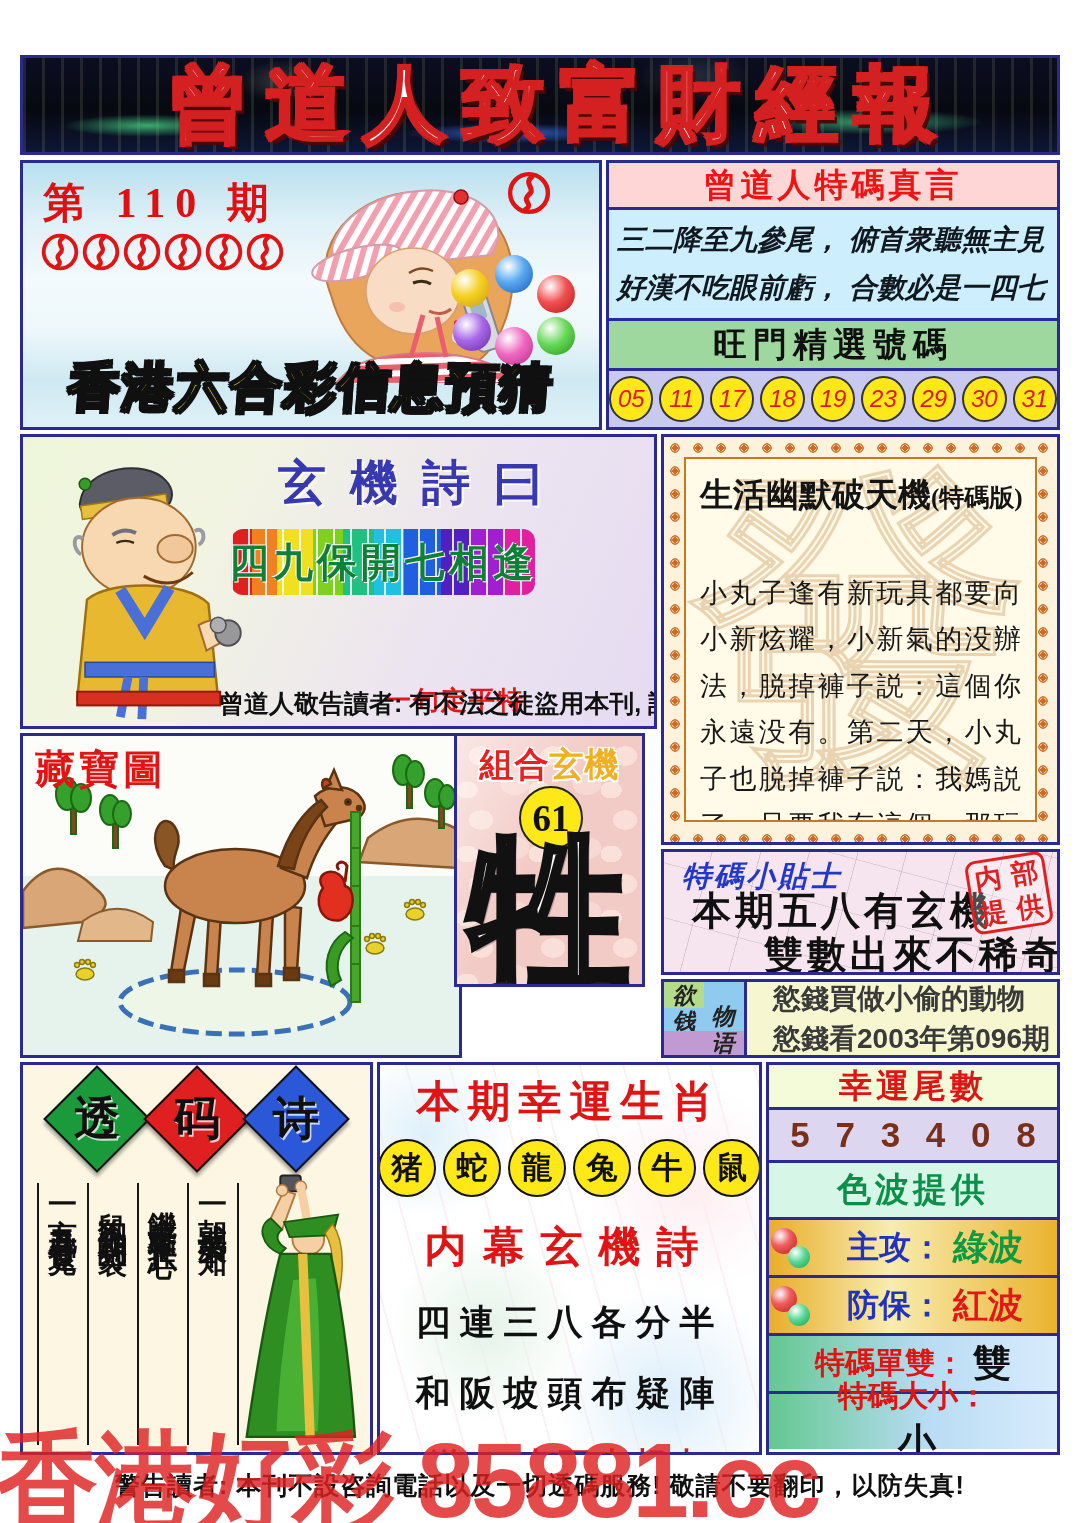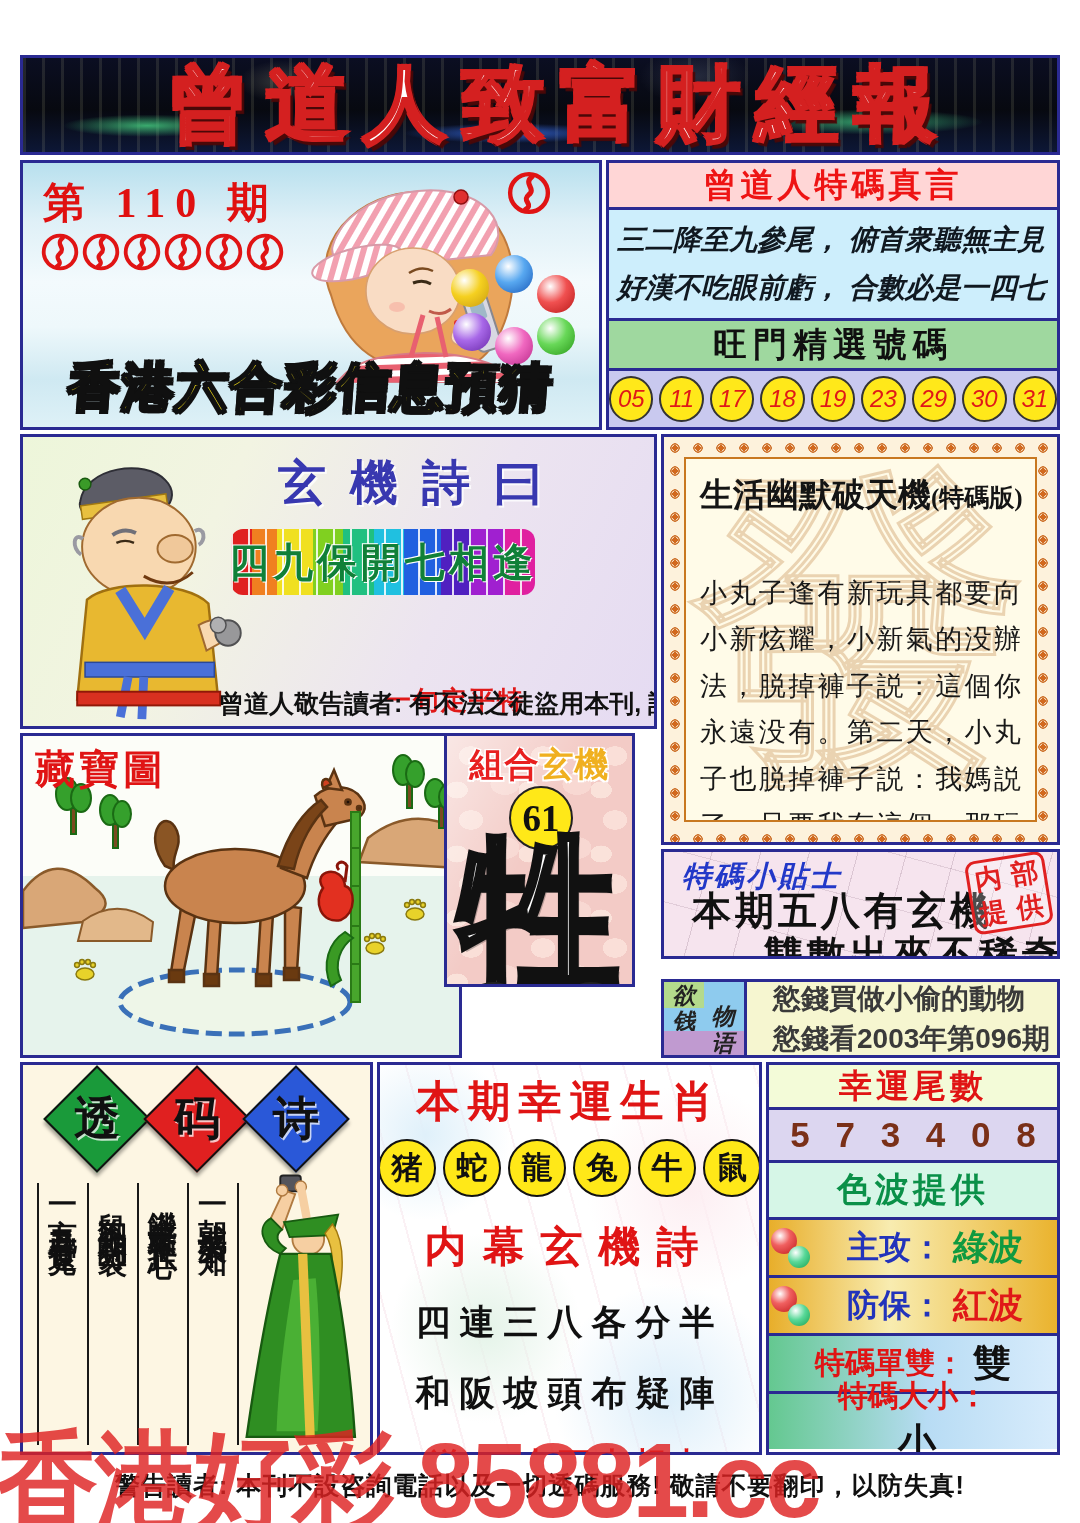--- a/index.html
+++ b/index.html
@@ -90,41 +90,41 @@
   #humor-title .suffix{font-size:25px;}
   #humor-body{position:relative;margin-top:52px;font-family:"Liberation Serif",serif;
     font-size:27px;line-height:1.72;color:#181818;text-align:justify;}
 
   
   #treasure-box{left:20px;top:733px;width:442px;height:325px;background:#fcfdf8;}
   #treasure-title{position:absolute;left:12px;top:6px;font-family:"Liberation Serif",serif;
     font-weight:bold;font-size:40px;color:#e01414;letter-spacing:4px;z-index:2;}
 
   
-  #combo-box{left:444px;top:733px;width:191px;height:254px;
+  #combo-box{left:454px;top:733px;width:191px;height:254px;
     background-color:#f3cbc6;
     background-image:
       linear-gradient(120deg, rgba(255,255,255,.55), transparent 45%),
       radial-gradient(ellipse 20px 16px at 24px 20px, #fadfd8 60%, transparent 61%),
       radial-gradient(ellipse 24px 18px at 58px 48px, #f8d8d2 60%, transparent 61%),
       radial-gradient(ellipse 18px 14px at 10px 54px, #fae2da 60%, transparent 61%);
     background-size:100% 100%,72px 64px,72px 64px,72px 64px;}
   #combo-title{position:absolute;left:0;right:0;top:6px;text-align:center;font-weight:bold;font-size:34px;
     white-space:nowrap;letter-spacing:1px;}
   #combo-title .t1{color:#e82020;text-shadow:1.5px 1.5px 0 #fff,-1.5px -1.5px 0 #fff,1.5px -1.5px 0 #fff,-1.5px 1.5px 0 #fff;}
   #combo-title .t2{color:#f0b020;text-shadow:1.5px 1.5px 0 #fff,-1.5px -1.5px 0 #fff,1.5px -1.5px 0 #fff,-1.5px 1.5px 0 #fff;}
   .combo-circle{position:absolute;width:60px;height:60px;border-radius:50%;background:#ffe818;
     border:2.5px solid #222;display:flex;align-items:center;justify-content:center;
     font-family:"Liberation Serif",serif;font-weight:bold;font-size:37px;color:#111;}
   #combo-char{position:absolute;left:0;right:0;top:96px;text-align:center;
     font-family:"Liberation Serif",serif;font-weight:bold;font-size:160px;color:#fff;
     -webkit-text-stroke:5px #111;text-shadow:3px 3px 0 rgba(0,0,0,.25);line-height:1;}
 
   
-  #tips-box{left:661px;top:849px;width:399px;height:110px;
+  #tips-box{left:661px;top:849px;width:399px;height:126px;
     background-color:#f6e4ee;
     background-image:
       repeating-linear-gradient(105deg, transparent 0 46px, rgba(150,120,140,.28) 46px 47px),
       repeating-linear-gradient(15deg, transparent 0 52px, rgba(150,120,140,.22) 52px 53px);}
   #tips-title{position:absolute;left:18px;top:5px;font-weight:bold;font-style:italic;font-size:29px;color:#2238c8;letter-spacing:3px;}
   .tips-line{position:absolute;font-family:"Liberation Serif",serif;font-weight:bold;font-size:39px;
     color:#101010;letter-spacing:4px;white-space:nowrap;}
   #tips-line1{left:28px;top:32px;}
   #tips-line2{left:100px;top:76px;}
   #stamp{position:absolute;right:8px;top:4px;width:74px;height:68px;border:3.5px solid #e02020;

